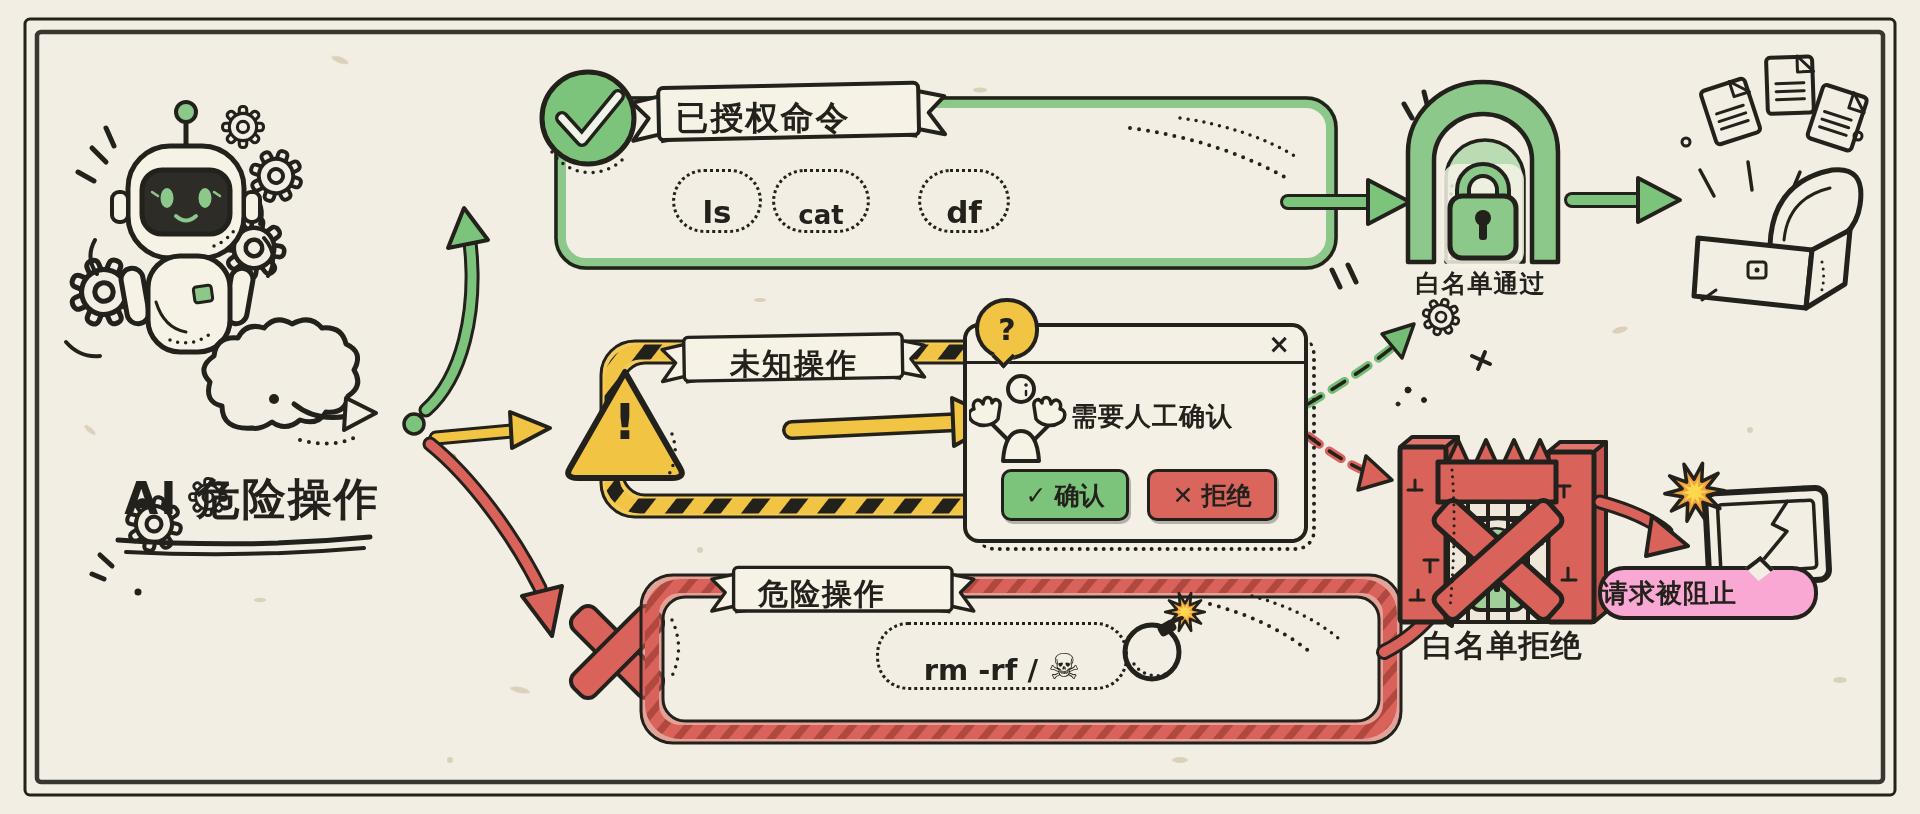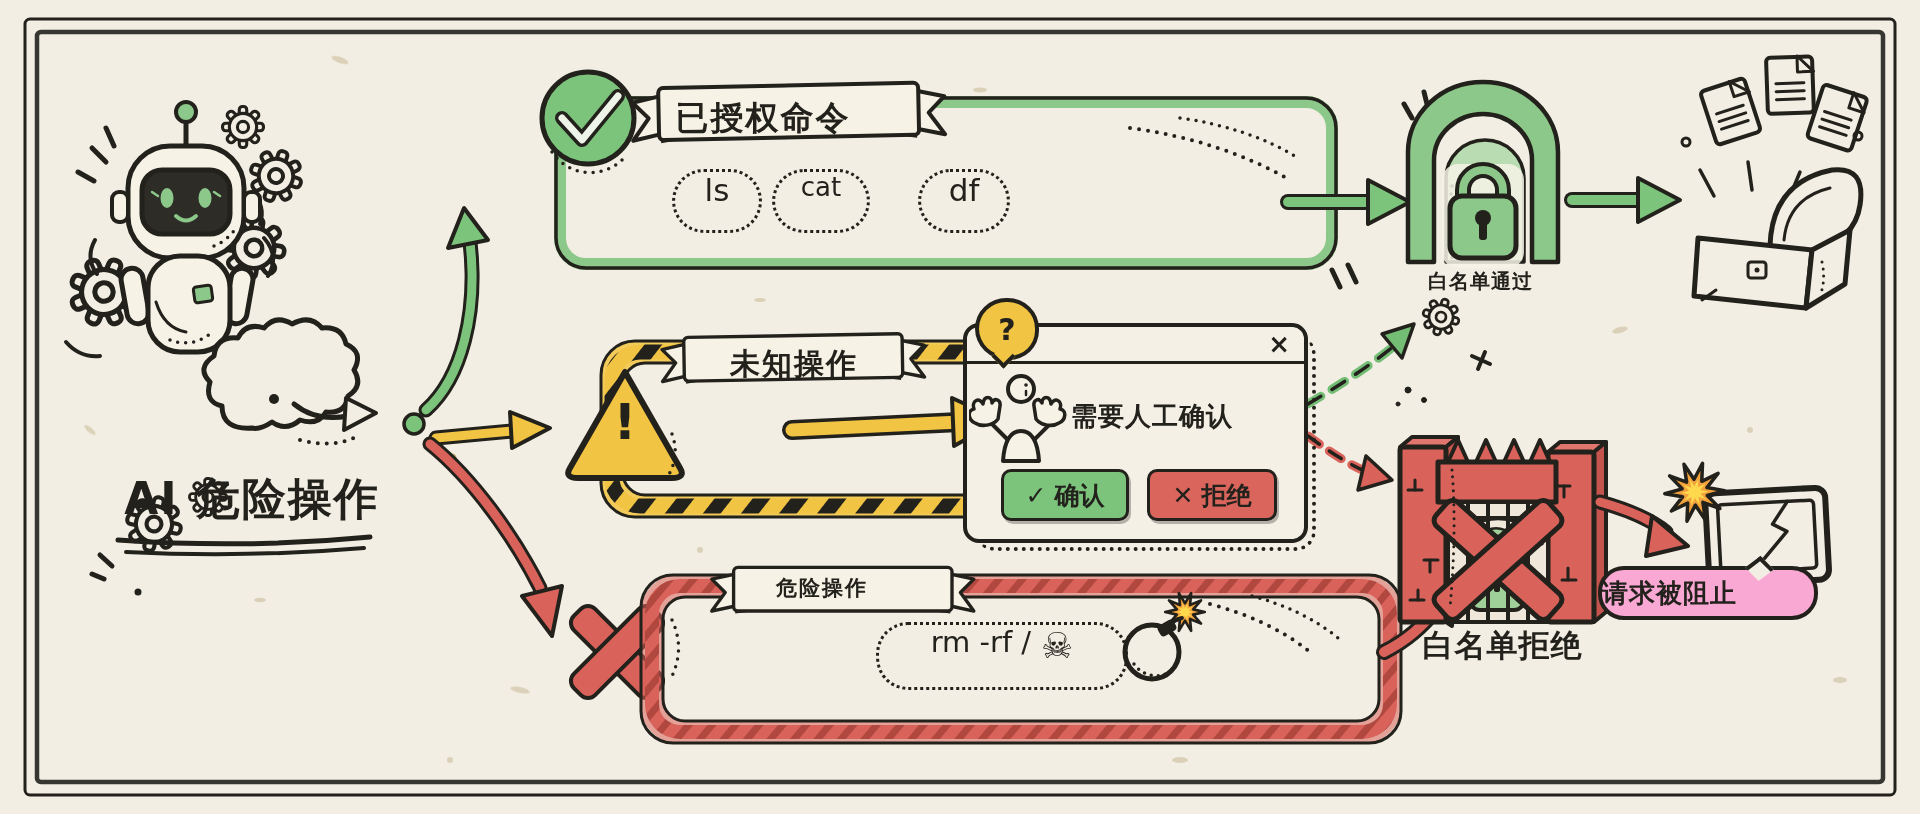--- a/index.html
+++ b/index.html
@@ -1,21 +1,21 @@
 <!DOCTYPE html>
 <html><head>
 <meta charset="utf-8">
 <style>
   html,body{margin:0;padding:0;background:#dcd6c6}
   .stage{position:relative;width:1920px;height:814px;background:#f2eee3;overflow:hidden;
          font-family:"DejaVu Sans","Liberation Sans",sans-serif;color:#23211c}
   .scene{position:absolute;inset:0;z-index:0}
   .label{position:absolute;font-weight:700;text-align:center;letter-spacing:1px;z-index:2;line-height:1.15}
   .pill{position:absolute;z-index:2;border:3.5px dotted #23211c;border-radius:32px;
-        display:flex;align-items:flex-start;justify-content:center;gap:10px;font-weight:400}
+        display:flex;align-items:flex-end;justify-content:center;gap:10px;font-weight:700}
   .ribbon-label{position:absolute;z-index:2;font-weight:700;text-align:center}
   .title{position:absolute;z-index:2;font-weight:700;text-align:center;letter-spacing:2px}
   .dialog{position:absolute;left:963px;top:323px;width:337px;height:212px;z-index:3;
           background:#f4f0e5;border:4px solid #23211c;border-radius:16px}
   .dialog-titlebar{position:absolute;left:0;right:0;top:0;height:34px;border-bottom:3px solid #23211c}
   .dialog-close{position:absolute;right:14px;top:2px;font-size:26px;font-weight:700;cursor:default}
   .dialog-msg{position:absolute;left:104px;top:72px;width:226px;font-size:26px;font-weight:700;text-align:left;letter-spacing:1px}
   .btn{position:absolute;top:142px;height:46px;display:flex;align-items:center;justify-content:center;gap:8px;
        border:3px solid #23211c;border-radius:10px;font-weight:700;font-size:25px;
        box-shadow:2px 3px 0 rgba(35,33,28,.3)}
@@ -378,21 +378,21 @@
 <div class="pill" style="left:672px;top:169px;width:84px;height:58px;font-size:31px">
   <span>ls</span>
     </div>
 <div class="pill" style="left:772px;top:169px;width:92px;height:58px;font-size:26px">
   <span>cat</span>
     </div>
 <div class="pill" style="left:918px;top:169px;width:86px;height:58px;font-size:31px">
   <span>df</span>
     </div>
 
-<div class="label" style="left:1368px;top:270px;width:225px;font-size:20px">白名单通过</div>
+<div class="label" style="left:1368px;top:270px;width:225px;font-size:25px">白名单通过</div>
 
 <div class="ribbon-label" style="left:686px;top:344px;width:216px;font-size:30px;letter-spacing:2px">未知操作</div>
 
 <div class="warn-glyph">!</div>
 
 <div class="dialog-shadow"></div>
 <div class="dialog">
   <div class="dialog-titlebar"></div>
   <span class="dialog-close">×</span>
   <svg viewBox="0 0 104 98" style="position:absolute;left:2px;top:42px;width:104px;height:98px" stroke-linecap="round" stroke-linejoin="round">
@@ -412,21 +412,21 @@
   </div>
   <div class="btn btn-reject">
     <span>✕</span>
     <span>拒绝</span>
   </div>
 </div>
 <div class="q-bubble">
   <span>?</span>
 </div>
 
-<div class="ribbon-label" style="left:736px;top:574px;width:172px;font-size:21px;letter-spacing:2px">危险操作</div>
+<div class="ribbon-label" style="left:736px;top:574px;width:172px;font-size:30px;letter-spacing:2px">危险操作</div>
 
 <div class="pill" style="left:876px;top:622px;width:246px;height:62px;font-size:29px">
   <span>rm -rf /</span>
   <span style="font-size:36px">☠</span>
 </div>
 
 <div class="label" style="left:1390px;top:628px;width:225px;font-size:31px">白名单拒绝</div>
 
 <div class="bubble">
   <span>请求被阻止</span>

